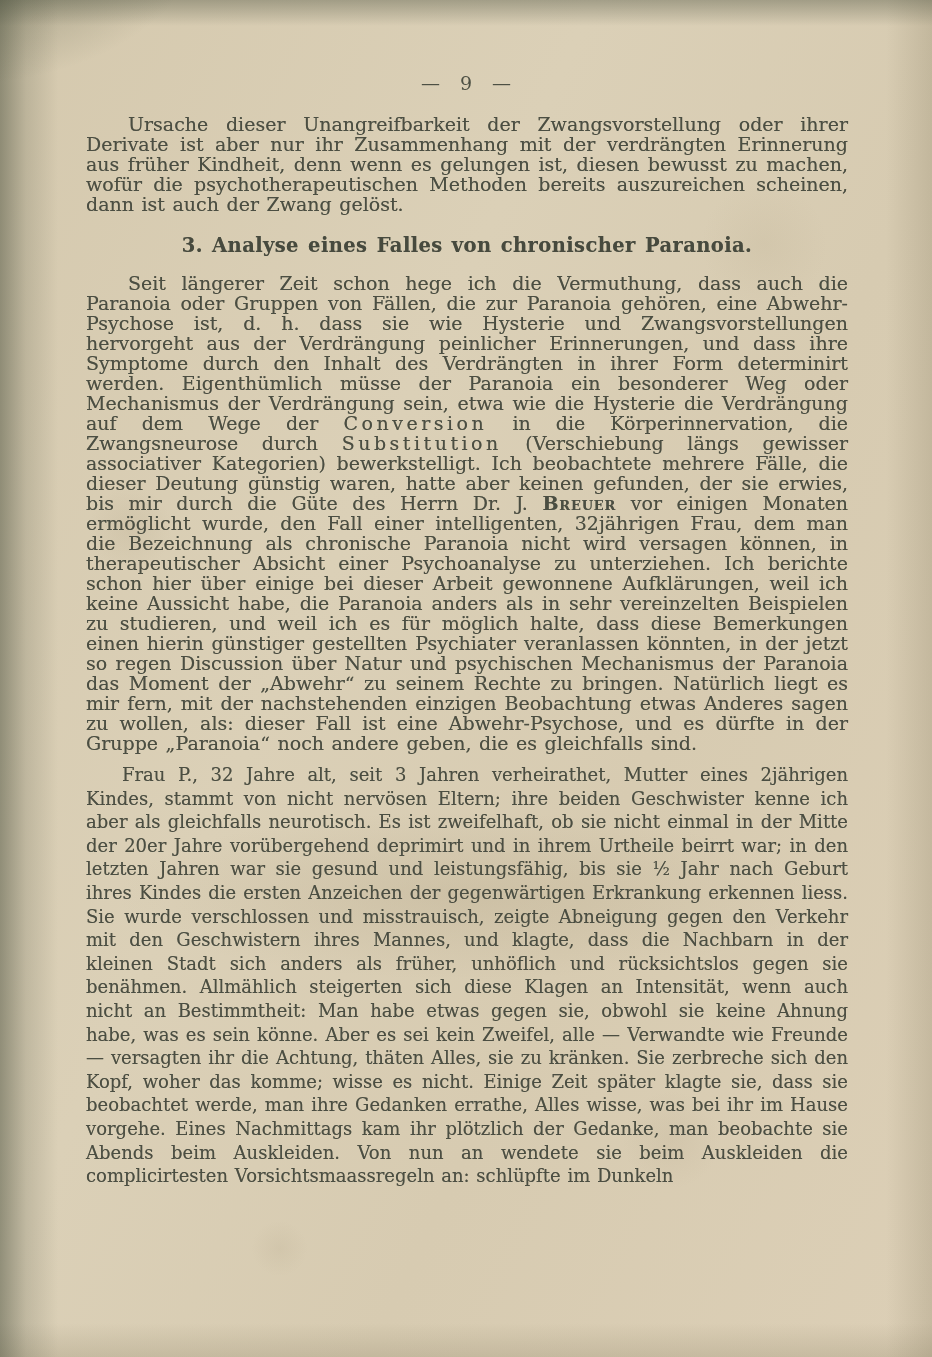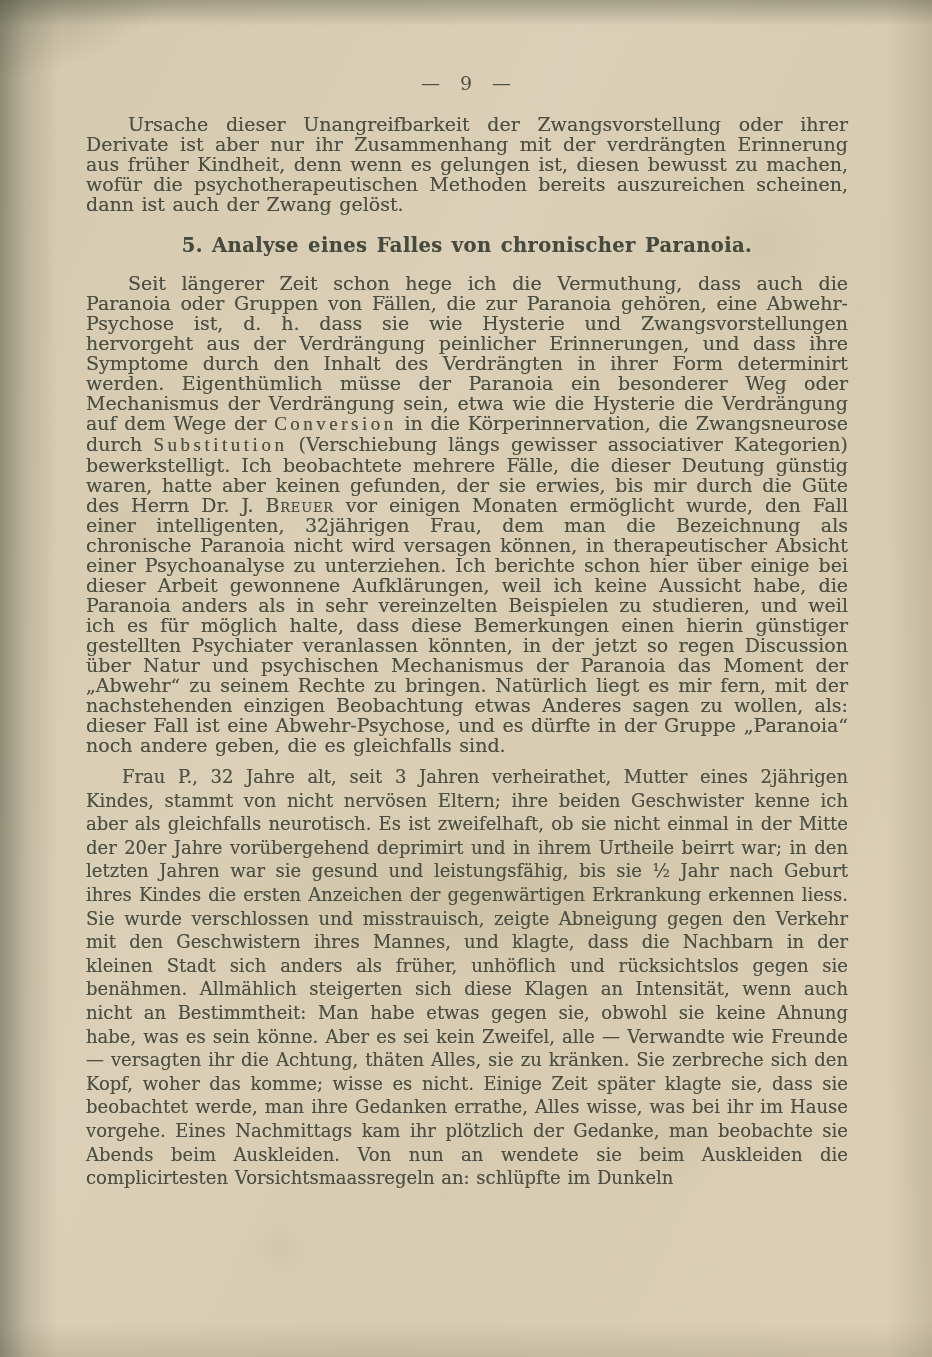--- a/index.html
+++ b/index.html
@@ -76,39 +76,39 @@
     font-size: 18px;
     line-height: 23.6px;
     text-align: justify;
     text-indent: 36px;
     word-spacing: 1px;
     color: #4b4e42;
     text-shadow: 0 0 0.4px rgba(75,78,66,0.5);
   }
   .seg-spaced {
     letter-spacing: 3.5px;
-    font-family: Liberation Serif, serif;
   }
   .seg-smallcaps {
     font-variant: small-caps;
     letter-spacing: 0.8px;
+    font-weight: bold;
   }
 </style>
 </head>
 <body>
 
 <div class="page">
   <div class="texture"></div>
 
   <div class="text-column">
 
     <div class="page-number">—  9  —</div>
 
     <p class="body-paragraph">Ursache dieser Unangreifbarkeit der Zwangsvorstellung oder ihrer Derivate ist aber nur ihr Zusammenhang mit der verdrängten Erinnerung aus früher Kindheit, denn wenn es gelungen ist, diesen bewusst zu machen, wofür die psychotherapeutischen Methoden bereits auszureichen scheinen, dann ist auch der Zwang gelöst.</p>
 
-    <h2 class="section-heading">5. Analyse eines Falles von chronischer Paranoia.</h2>
+    <h2 class="section-heading">3. Analyse eines Falles von chronischer Paranoia.</h2>
 
     <p class="body-paragraph"><span>Seit längerer Zeit schon hege ich die Vermuthung, dass auch die Paranoia oder Gruppen von Fällen, die zur Paranoia gehören, eine Abwehr-Psychose ist, d. h. dass sie wie Hysterie und Zwangsvorstellungen hervorgeht aus der Verdrängung peinlicher Erinnerungen, und dass ihre Symptome durch den Inhalt des Verdrängten in ihrer Form determinirt werden. Eigenthümlich müsse der Paranoia ein besonderer Weg oder Mechanismus der Verdrängung sein, etwa wie die Hysterie die Verdrängung auf dem Wege der </span><span class="seg-spaced">Conversion</span><span> in die Körperinnervation, die Zwangsneurose durch </span><span class="seg-spaced">Substitution</span><span> (Verschiebung längs gewisser associativer Kategorien) bewerkstelligt. Ich beobachtete mehrere Fälle, die dieser Deutung günstig waren, hatte aber keinen gefunden, der sie erwies, bis mir durch die Güte des Herrn Dr. J. </span><span class="seg-smallcaps">Breuer</span><span> vor einigen Monaten ermöglicht wurde, den Fall einer intelligenten, 32jährigen Frau, dem man die Bezeichnung als chronische Paranoia nicht wird versagen können, in therapeutischer Absicht einer Psychoanalyse zu unterziehen. Ich berichte schon hier über einige bei dieser Arbeit gewonnene Aufklärungen, weil ich keine Aussicht habe, die Paranoia anders als in sehr vereinzelten Beispielen zu studieren, und weil ich es für möglich halte, dass diese Bemerkungen einen hierin günstiger gestellten Psychiater veranlassen könnten, in der jetzt so regen Discussion über Natur und psychischen Mechanismus der Paranoia das Moment der „Abwehr“ zu seinem Rechte zu bringen. Natürlich liegt es mir fern, mit der nachstehenden einzigen Beobachtung etwas Anderes sagen zu wollen, als: dieser Fall ist eine Abwehr-Psychose, und es dürfte in der Gruppe „Paranoia“ noch andere geben, die es gleichfalls sind.</span></p>
 
     <p class="case-paragraph">Frau P., 32 Jahre alt, seit 3 Jahren verheirathet, Mutter eines 2jährigen Kindes, stammt von nicht nervösen Eltern; ihre beiden Geschwister kenne ich aber als gleichfalls neurotisch. Es ist zweifelhaft, ob sie nicht einmal in der Mitte der 20er Jahre vorübergehend deprimirt und in ihrem Urtheile beirrt war; in den letzten Jahren war sie gesund und leistungsfähig, bis sie ½ Jahr nach Geburt ihres Kindes die ersten Anzeichen der gegenwärtigen Erkrankung erkennen liess. Sie wurde verschlossen und misstrauisch, zeigte Abneigung gegen den Verkehr mit den Geschwistern ihres Mannes, und klagte, dass die Nachbarn in der kleinen Stadt sich anders als früher, unhöflich und rücksichtslos gegen sie benähmen. Allmählich steigerten sich diese Klagen an Intensität, wenn auch nicht an Bestimmtheit: Man habe etwas gegen sie, obwohl sie keine Ahnung habe, was es sein könne. Aber es sei kein Zweifel, alle — Verwandte wie Freunde — versagten ihr die Achtung, thäten Alles, sie zu kränken. Sie zerbreche sich den Kopf, woher das komme; wisse es nicht. Einige Zeit später klagte sie, dass sie beobachtet werde, man ihre Gedanken errathe, Alles wisse, was bei ihr im Hause vorgehe. Eines Nachmittags kam ihr plötzlich der Gedanke, man beobachte sie Abends beim Auskleiden. Von nun an wendete sie beim Auskleiden die complicirtesten Vorsichtsmaassregeln an: schlüpfte im Dunkeln</p>
 
   </div>
 </div>
 
 </body></html>

